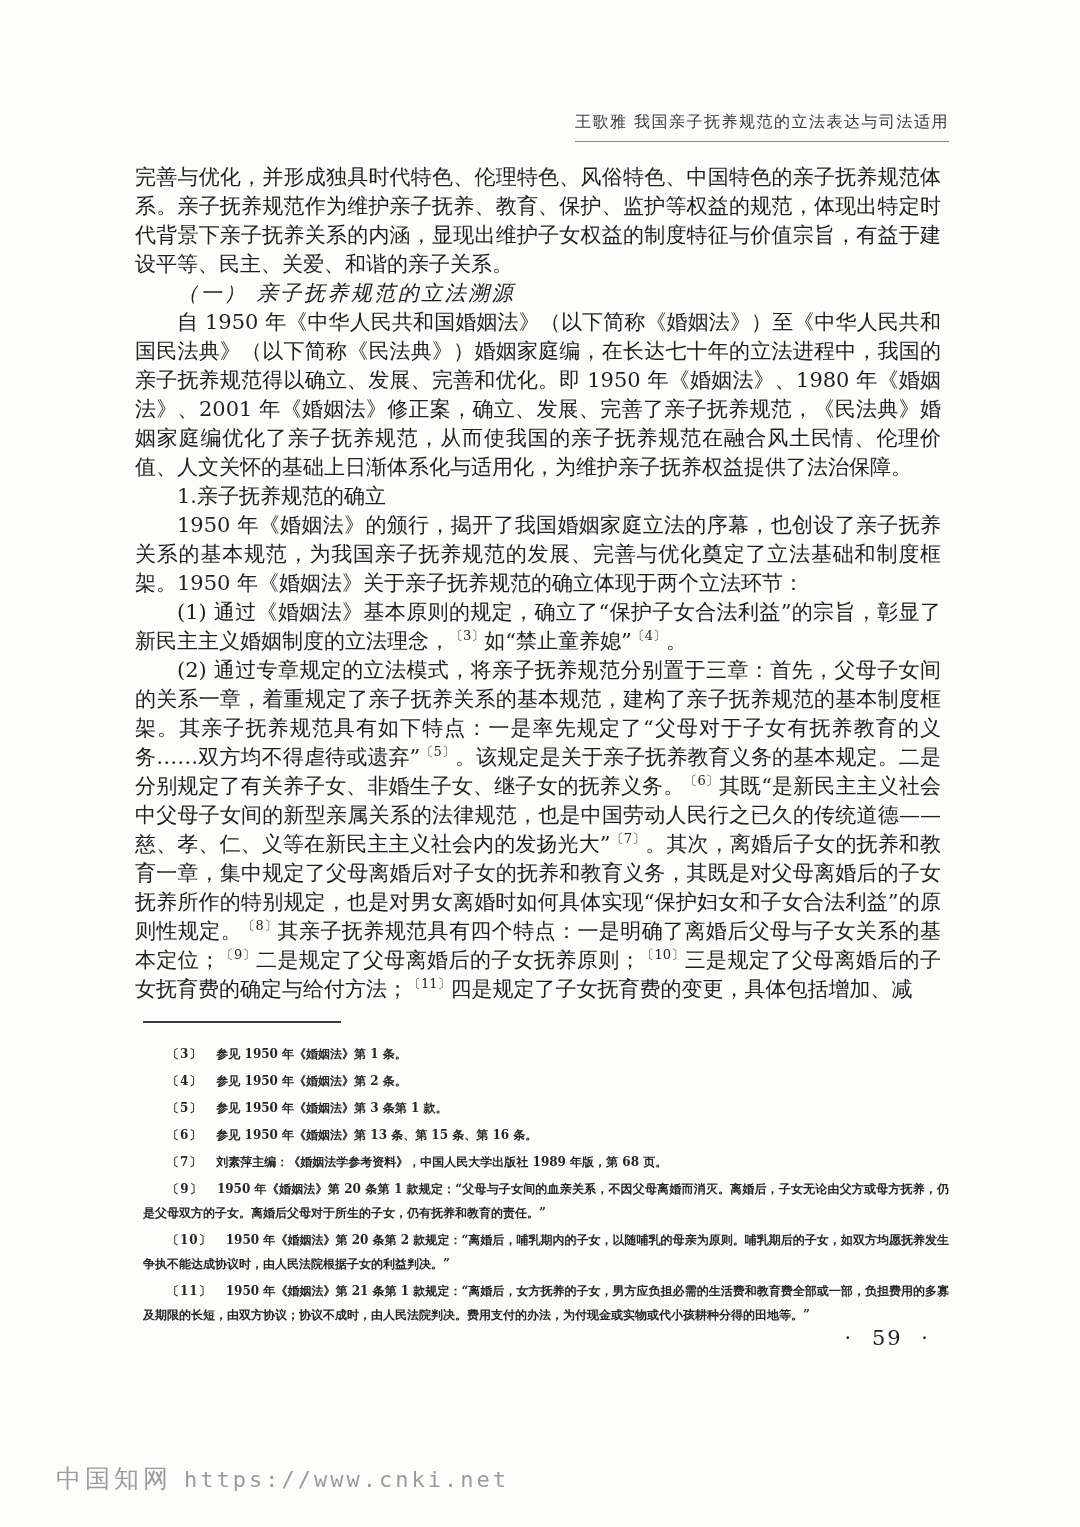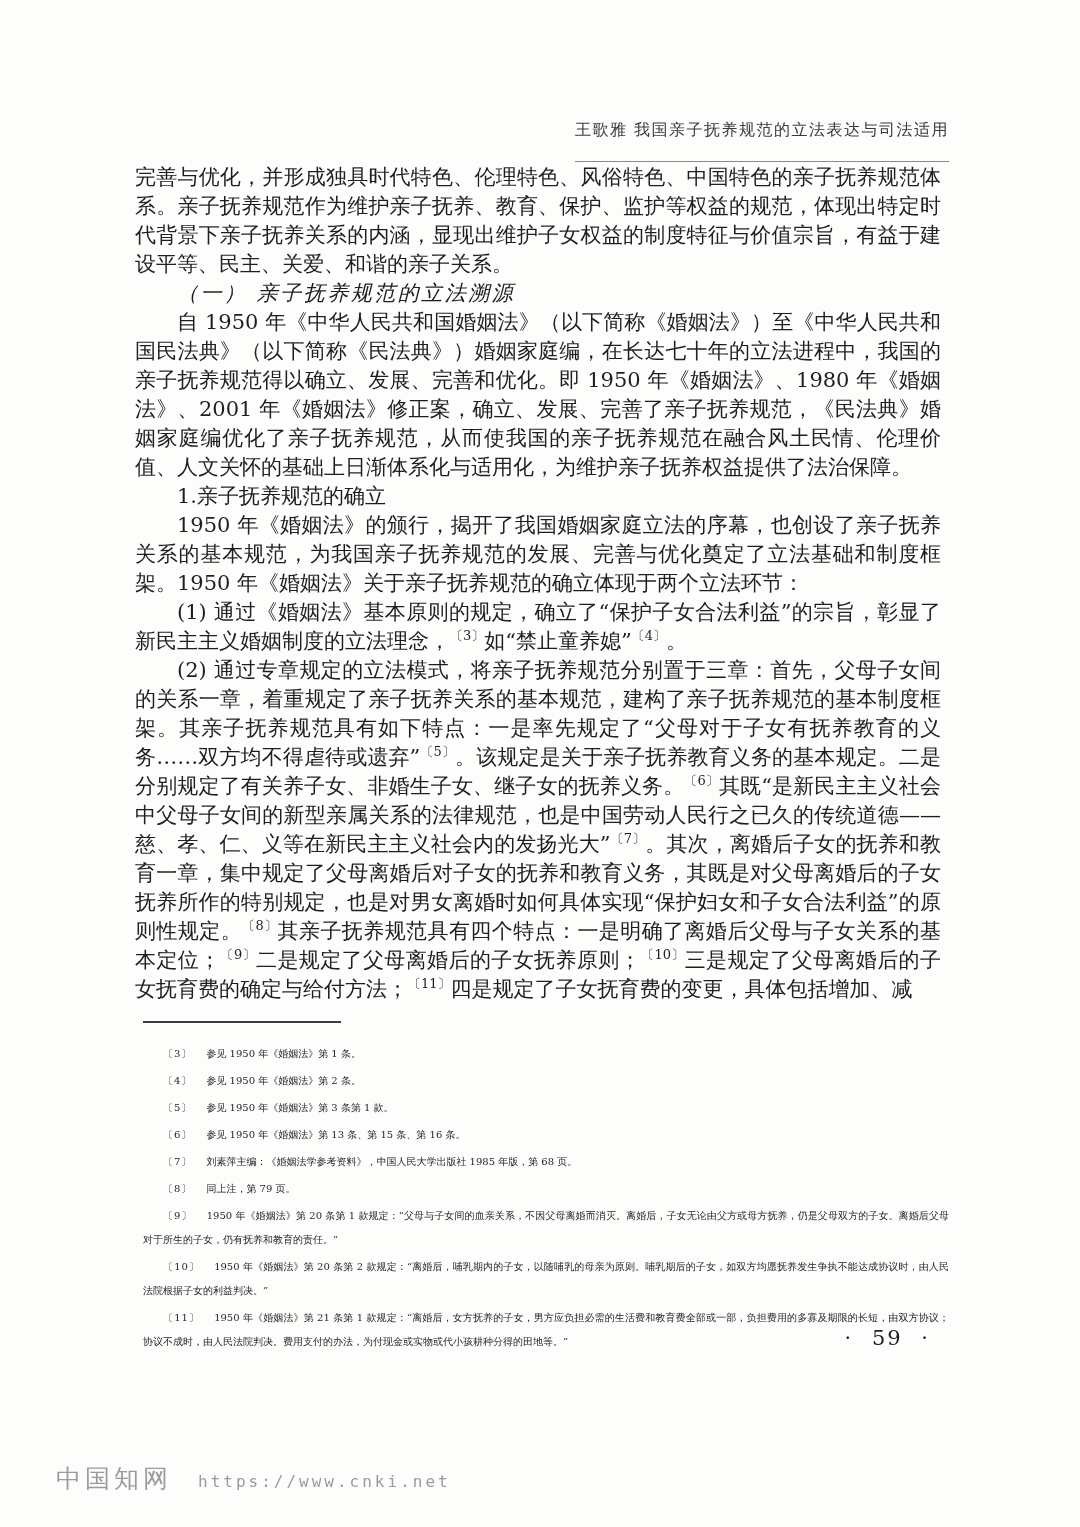--- a/index.html
+++ b/index.html
@@ -12,23 +12,22 @@
     font-family: "DejaVu Serif", "Liberation Serif", serif;
     color: #222;
     overflow: hidden;
   }
   
   .running-header {
     position: absolute;
     top: 112px;
     right: 131px;
     text-align: left;
-    padding-bottom: 20px;
+    padding-bottom: 8px;
     border-bottom: 1px solid #8a8a8a;
-    margin-top: 8px;
   }
   .running-header .rh-text {
     font-size: 16px;
     letter-spacing: 1.5px;
     color: #3a3a3a;
     white-space: nowrap;
   }
   
   .article {
     position: absolute;
@@ -59,25 +58,26 @@
     left: 143px;
     top: 1021px;
     width: 198px;
     border-top: 2px solid #3c3c3c;
   }
   .footnotes {
     position: absolute;
     left: 143px;
     top: 1042px;
     width: 806px;
-    font-size: 10px;
+    font-size: 12px;
     line-height: 24px;
     text-align: justify;
     text-justify: inter-character;
     color: #262626;
+    font-weight: bold;
   }
   .footnotes p { margin: 0 0 3px 0; text-indent: 2em; }
   .footnotes .fn-marker { margin-right: 14px; letter-spacing: 1px; }
   
   .page-number {
     position: absolute;
     top: 1326px;
     right: 150px;
     font-size: 21px;
     color: #1e1e1e;
@@ -93,23 +93,23 @@
     display: flex;
     align-items: baseline;
     color: #9b9b9b;
   }
   .wm-name {
     font-size: 25px;
     letter-spacing: 4px;
   }
   .wm-url {
     font-family: "DejaVu Sans Mono", "Liberation Mono", monospace;
-    font-size: 16px;
+    font-size: 22px;
     letter-spacing: 3px;
-    margin-left: 26px;
+    margin-left: 12px;
   }
 </style>
 </head>
 <body>
 
 <div class="page">
 
   <div class="running-header">
     <span class="rh-text">王歌雅 我国亲子抚养规范的立法表达与司法适用</span>
   </div>
@@ -124,22 +124,21 @@
       <p class="normal indent">(2) 通过专章规定的立法模式，将亲子抚养规范分别置于三章：首先，父母子女间的关系一章，着重规定了亲子抚养关系的基本规范，建构了亲子抚养规范的基本制度框架。其亲子抚养规范具有如下特点：一是率先规定了“父母对于子女有抚养教育的义务……双方均不得虐待或遗弃”<sup>〔5〕</sup>。该规定是关于亲子抚养教育义务的基本规定。二是分别规定了有关养子女、非婚生子女、继子女的抚养义务。<sup>〔6〕</sup>其既“是新民主主义社会中父母子女间的新型亲属关系的法律规范，也是中国劳动人民行之已久的传统道德——慈、孝、仁、义等在新民主主义社会内的发扬光大”<sup>〔7〕</sup>。其次，离婚后子女的抚养和教育一章，集中规定了父母离婚后对子女的抚养和教育义务，其既是对父母离婚后的子女抚养所作的特别规定，也是对男女离婚时如何具体实现“保护妇女和子女合法利益”的原则性规定。<sup>〔8〕</sup>其亲子抚养规范具有四个特点：一是明确了离婚后父母与子女关系的基本定位；<sup>〔9〕</sup>二是规定了父母离婚后的子女抚养原则；<sup>〔10〕</sup>三是规定了父母离婚后的子女抚育费的确定与给付方法；<sup>〔11〕</sup>四是规定了子女抚育费的变更，具体包括增加、减</p>
     </div>
 
   <div class="footnote-rule"></div>
 
   <div class="footnotes">
       <p><span class="fn-marker">〔3〕</span><span>参见 1950 年《婚姻法》第 1 条。</span></p>
       <p><span class="fn-marker">〔4〕</span><span>参见 1950 年《婚姻法》第 2 条。</span></p>
       <p><span class="fn-marker">〔5〕</span><span>参见 1950 年《婚姻法》第 3 条第 1 款。</span></p>
       <p><span class="fn-marker">〔6〕</span><span>参见 1950 年《婚姻法》第 13 条、第 15 条、第 16 条。</span></p>
-      <p><span class="fn-marker">〔7〕</span><span>刘素萍主编：《婚姻法学参考资料》，中国人民大学出版社 1985 年版，第 68 页。</span></p>
-      <p><span class="fn-marker">〔8〕</span><span>同上注，第 79 页。</span></p>
+      <p><span class="fn-marker">〔7〕</span><span>刘素萍主编：《婚姻法学参考资料》，中国人民大学出版社 1989 年版，第 68 页。</span></p>
       <p><span class="fn-marker">〔9〕</span><span>1950 年《婚姻法》第 20 条第 1 款规定：“父母与子女间的血亲关系，不因父母离婚而消灭。离婚后，子女无论由父方或母方抚养，仍是父母双方的子女。离婚后父母对于所生的子女，仍有抚养和教育的责任。”</span></p>
       <p><span class="fn-marker">〔10〕</span><span>1950 年《婚姻法》第 20 条第 2 款规定：“离婚后，哺乳期内的子女，以随哺乳的母亲为原则。哺乳期后的子女，如双方均愿抚养发生争执不能达成协议时，由人民法院根据子女的利益判决。”</span></p>
       <p><span class="fn-marker">〔11〕</span><span>1950 年《婚姻法》第 21 条第 1 款规定：“离婚后，女方抚养的子女，男方应负担必需的生活费和教育费全部或一部，负担费用的多寡及期限的长短，由双方协议；协议不成时，由人民法院判决。费用支付的办法，为付现金或实物或代小孩耕种分得的田地等。”</span></p>
     </div>
 
   <div class="page-number">· 59 ·</div>
 
   <div class="watermark">
     <span class="wm-name">中国知网</span>
     <span class="wm-url">https://www.cnki.net</span>

